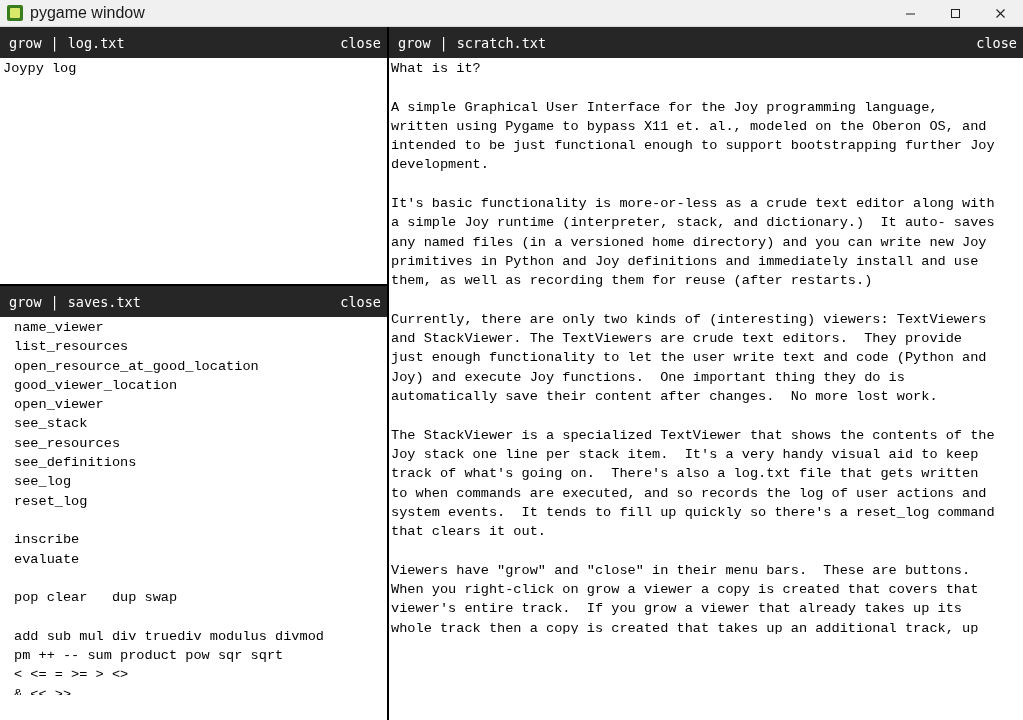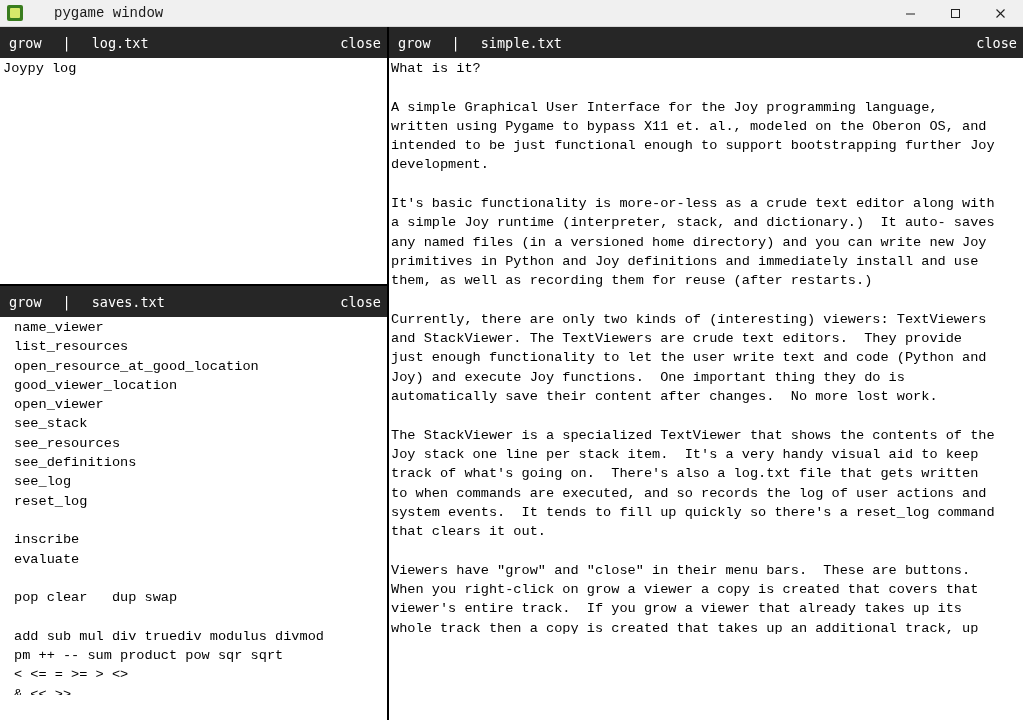--- a/index.html
+++ b/index.html
@@ -35,24 +35,23 @@
   }
   .titlebar .app-icon::after {
     content: "";
     position: absolute;
     left: 3px; top: 3px;
     width: 10px; height: 10px;
     background: #d7e86a;
     border-radius: 1px;
   }
   .titlebar .title-text {
-    font-family: Liberation Mono, monospace;
-    font-size: 14px;
+    font-family: Liberation Sans, sans-serif;
+    font-size: 16px;
     color: #1a1a1a;
-    margin-left: 24px;
   }
   .winbuttons {
     position: absolute;
     right: 0;
     top: 0;
     height: 26px;
     display: flex;
   }
   .winbtn {
     width: 45px;
@@ -105,21 +104,20 @@
     background: #262626;
     color: #ffffff;
     height: 31px;
     display: flex;
     align-items: center;
     font-family: "DejaVu Sans Mono", monospace;
     font-size: 13.5px;
     padding: 12px 4px;
     box-sizing: border-box;
     white-space: nowrap;
-    gap: 12px;
   }
   .menubar .mb-item {
     padding: 0 5px;
     color: #ffffff;
   }
   .menubar .mb-sep {
     padding: 0 4px;
     color: #ffffff;
   }
   .menubar .mb-spacer { flex: 1 1 auto; }
@@ -237,21 +235,21 @@
 i dupdip</div>
     </div>
 
   </div>
 
   <div class="track-right">
     <div class="viewer viewer-scratch">
       <div class="menubar">
         <span class="mb-item">grow</span>
         <span class="mb-sep">|</span>
-        <span class="mb-item">simple.txt</span>
+        <span class="mb-item">scratch.txt</span>
         <span class="mb-spacer"></span>
         <span class="mb-close">close</span>
       </div>
       <div class="content">What is it?
 
 A simple Graphical User Interface for the Joy programming language,
 written using Pygame to bypass X11 et. al., modeled on the Oberon OS, and
 intended to be just functional enough to support bootstrapping further Joy
 development.
 

